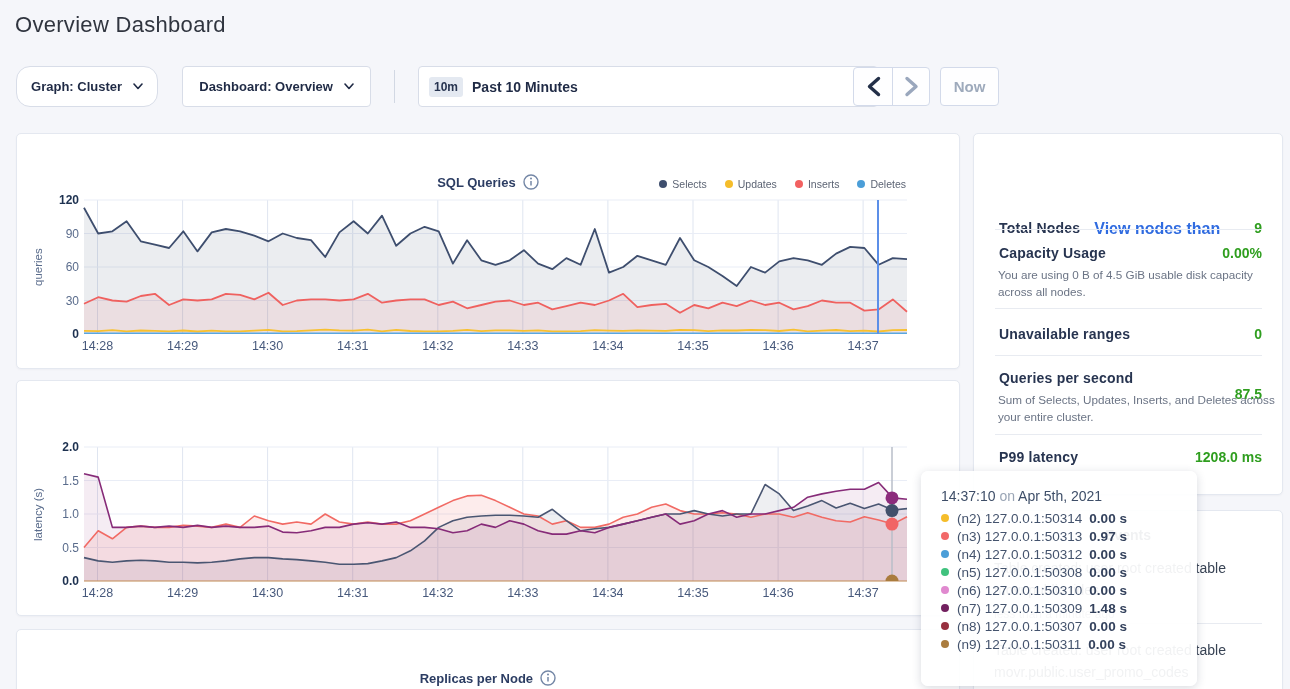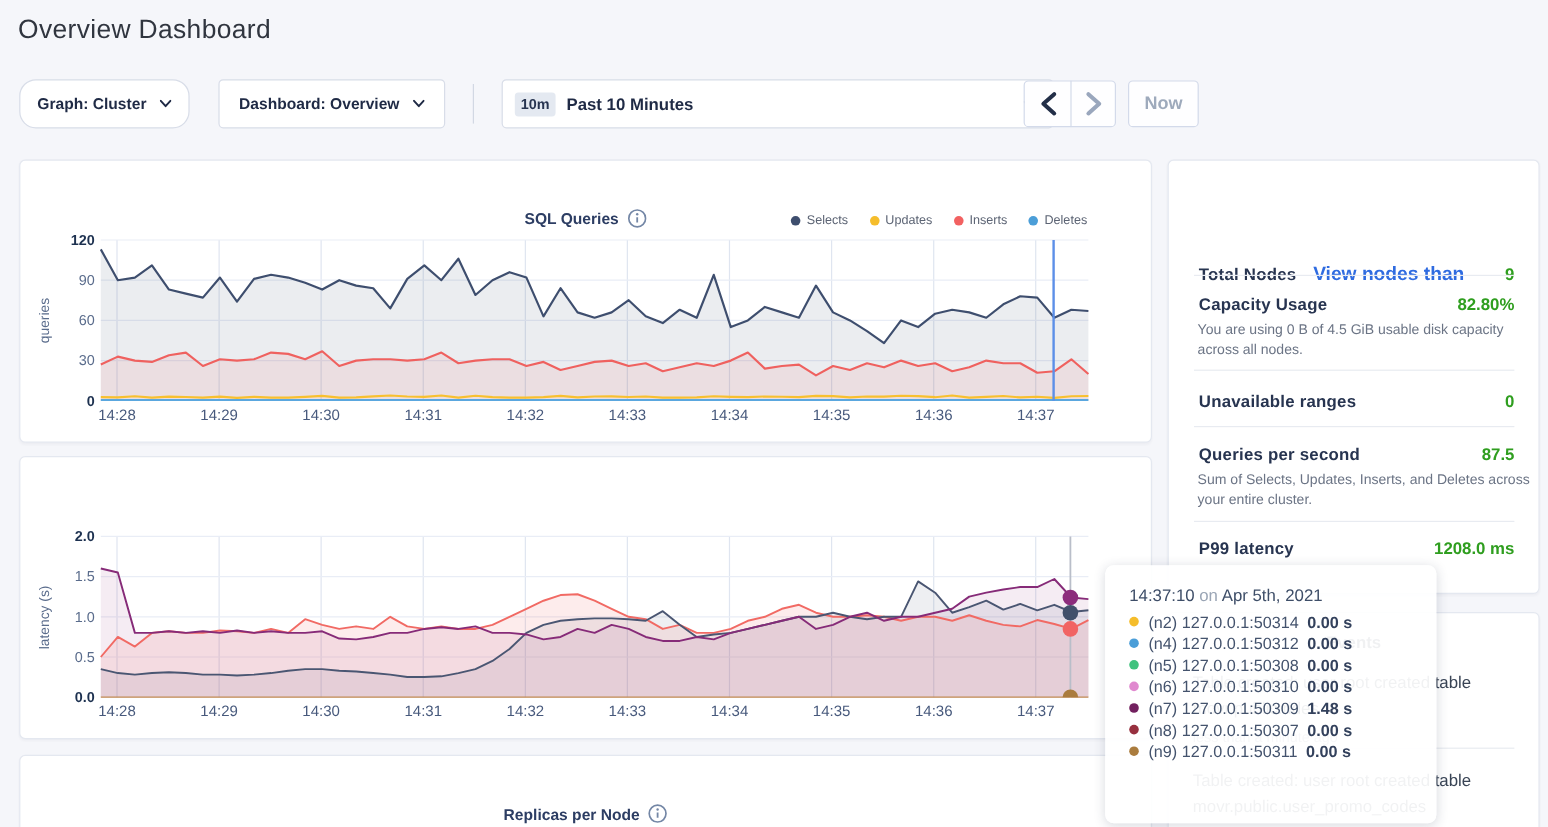--- a/index.html
+++ b/index.html
@@ -185,30 +185,30 @@
 
 <div class="card" style="left:973px; top:133px; width:310px; height:362px;">
   <div class="srow" style="top:66px;margin-top:20px;">
       <span class="slabel">Total Nodes</span>
       <span class="slink">View nodes than</span>
       <span class="sval">9</span>
     </div>
   <div class="sdiv" style="top:95px;"></div>
   <div class="srow" style="top:111px;">
       <span class="slabel">Capacity Usage</span>
-      <span class="sval">82.80%</span>
+      <span class="sval">0.00%</span>
     </div>
   <div class="ssub" style="top:132px;">You are using 0 B of 4.5 GiB usable disk capacity across all nodes.</div>
   <div class="sdiv" style="top:174px;"></div>
   <div class="srow" style="top:192px;">
       <span class="slabel">Unavailable ranges</span>
       <span class="sval">0</span>
     </div>
   <div class="sdiv" style="top:221px;"></div>
-  <div class="srow" style="top:236px;">
+  <div class="srow" style="top:236px;flex-direction:column;">
       <span class="slabel">Queries per second</span>
       <span class="sval">87.5</span>
     </div>
   <div class="ssub" style="top:257px; right:6px;">Sum of Selects, Updates, Inserts, and Deletes across your entire cluster.</div>
   <div class="sdiv" style="top:300px;"></div>
   <div class="srow" style="top:315px;">
       <span class="slabel">P99 latency</span>
       <span class="sval">1208.0 ms</span>
     </div>
 </div>
@@ -223,20 +223,25 @@
 
 <div class="tooltip">
   <div class="ttime">14:37:10 <span class="on">on</span> Apr 5th, 2021</div>
   <div class="trows">
       <div class="trow">
         <span class="tdot" style="background:#f5bd2b"></span>
         <span class="taddr">(n2) 127.0.0.1:50314</span>
         <span class="tval">0.00 s</span>
       </div>
       <div class="trow">
+        <span class="tdot" style="background:#f26969"></span>
+        <span class="taddr">(n3) 127.0.0.1:50313</span>
+        <span class="tval">0.97 s</span>
+      </div>
+      <div class="trow">
         <span class="tdot" style="background:#4b9ed8"></span>
         <span class="taddr">(n4) 127.0.0.1:50312</span>
         <span class="tval">0.00 s</span>
       </div>
       <div class="trow">
         <span class="tdot" style="background:#40c27e"></span>
         <span class="taddr">(n5) 127.0.0.1:50308</span>
         <span class="tval">0.00 s</span>
       </div>
       <div class="trow">

